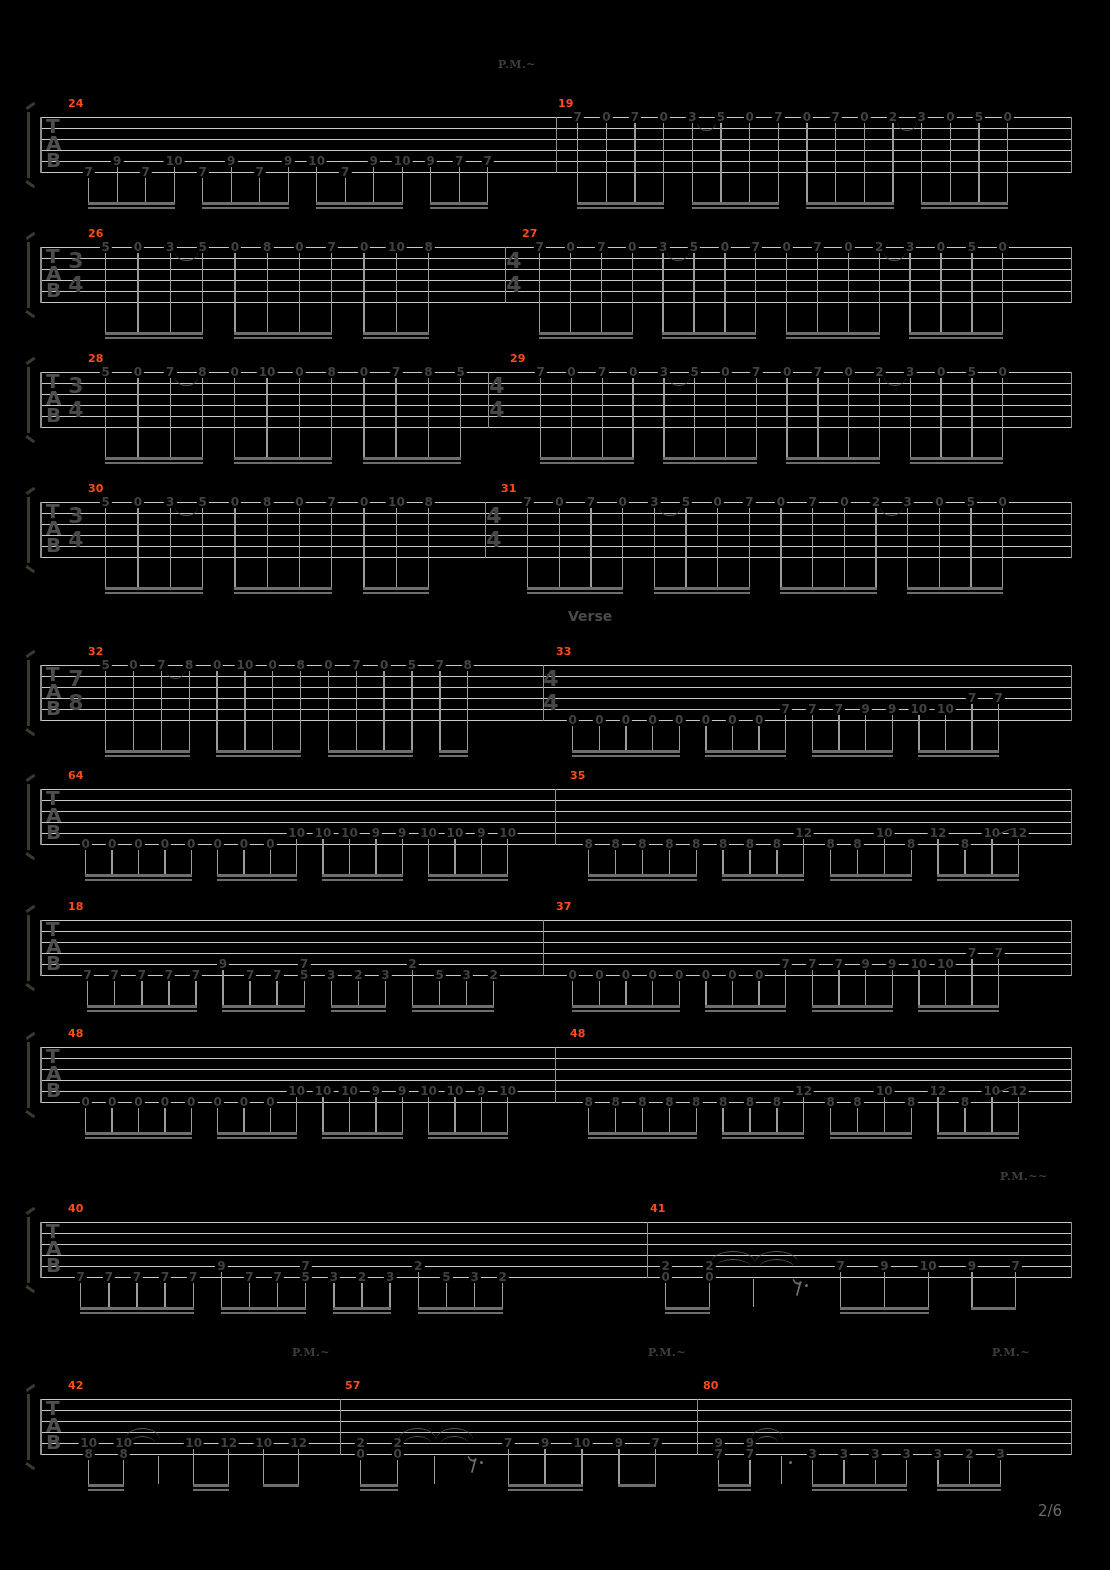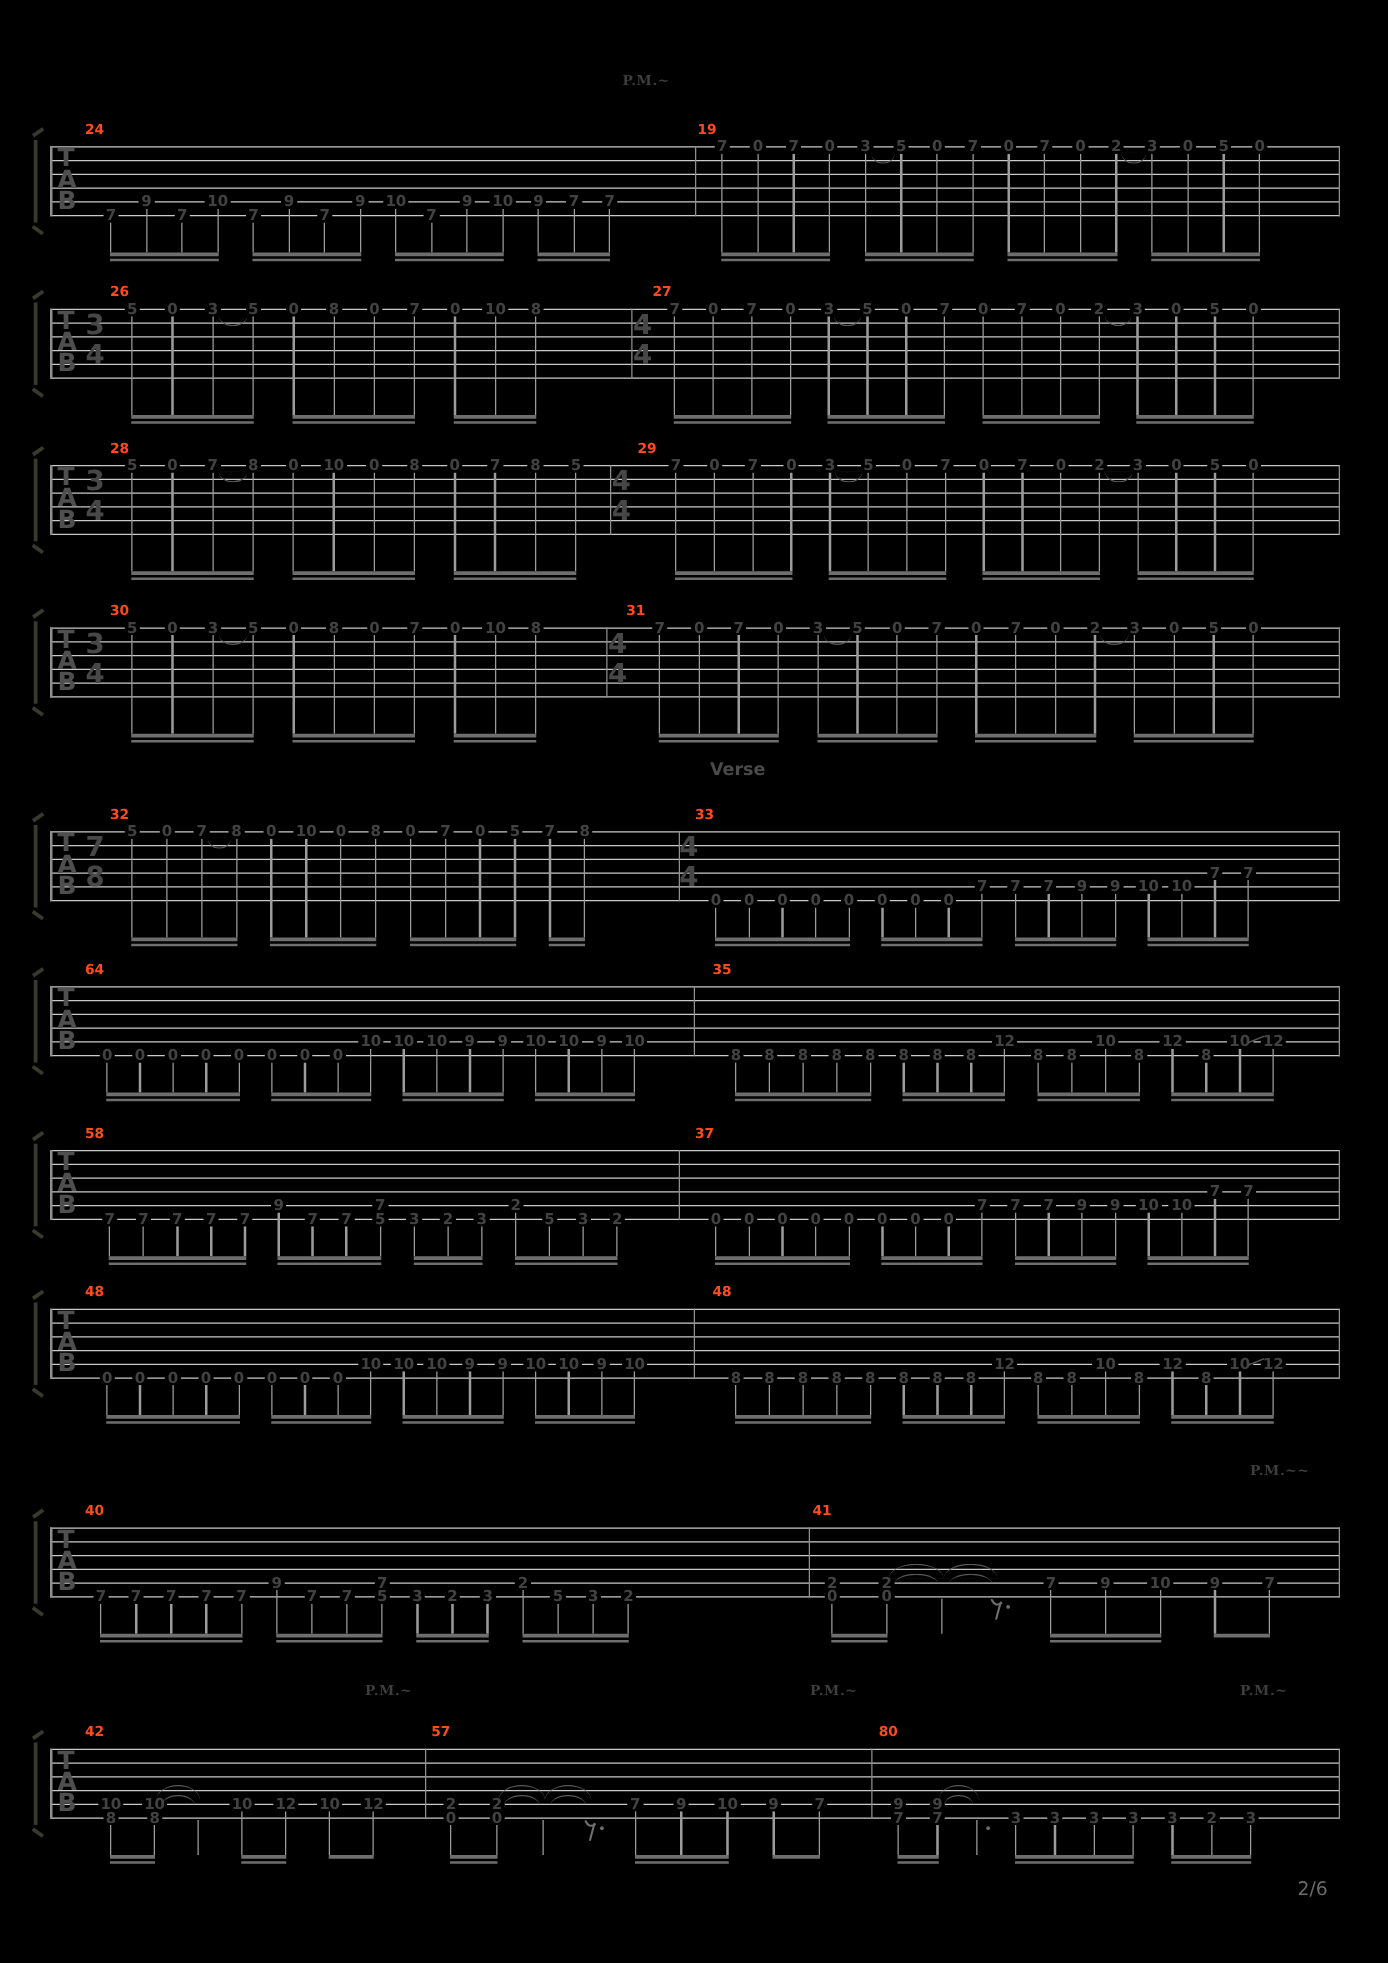--- a/index.html
+++ b/index.html
@@ -611,21 +611,21 @@
         <div style="position: absolute; left: 0px; top: 11px; width: 1032px; height: 1px; background: rgb(201, 201, 201);"></div>
         <div style="position: absolute; left: 0px; top: 22px; width: 1032px; height: 1px; background: rgb(201, 201, 201);"></div>
         <div style="position: absolute; left: 0px; top: 33px; width: 1032px; height: 1px; background: rgb(201, 201, 201);"></div>
         <div style="position: absolute; left: 0px; top: 44px; width: 1032px; height: 1px; background: rgb(201, 201, 201);"></div>
         <div style="position: absolute; left: 0px; top: 55px; width: 1032px; height: 1px; background: rgb(201, 201, 201);"></div>
         <div style="position: absolute; left: 0px; top: 0px; width: 1.5px; height: 56px; background: rgb(143, 143, 143);"></div>
         <div style="position: absolute; left: 1030.5px; top: 0px; width: 1.5px; height: 56px; background: rgb(143, 143, 143);"></div>
         <div style="position: absolute; left: 6px; top: -3px; font: bold 20px &quot;DejaVu Sans&quot;, sans-serif; color: rgb(79, 79, 79);">T</div>
         <div style="position: absolute; left: 6px; top: 14px; font: bold 20px &quot;DejaVu Sans&quot;, sans-serif; color: rgb(79, 79, 79);">A</div>
         <div style="position: absolute; left: 6px; top: 31px; font: bold 20px &quot;DejaVu Sans&quot;, sans-serif; color: rgb(79, 79, 79);">B</div>
-        <div style="position: absolute; left: 28px; top: -20px; font: bold 11px &quot;DejaVu Sans&quot;, sans-serif; color: rgb(255, 74, 28);">58</div>
+        <div style="position: absolute; left: 28px; top: -20px; font: bold 11px &quot;DejaVu Sans&quot;, sans-serif; color: rgb(255, 74, 28);">18</div>
         <div style="position: absolute; left: 47px; top: 61px; width: 1.4px; height: 24px; background: rgb(156, 156, 156);"></div>
         <div style="position: absolute; left: 74.0667px; top: 61px; width: 1.4px; height: 24px; background: rgb(156, 156, 156);"></div>
         <div style="position: absolute; left: 101.133px; top: 61px; width: 1.4px; height: 24px; background: rgb(156, 156, 156);"></div>
         <div style="position: absolute; left: 128.2px; top: 61px; width: 1.4px; height: 24px; background: rgb(156, 156, 156);"></div>
         <div style="position: absolute; left: 155.267px; top: 61px; width: 1.4px; height: 24px; background: rgb(156, 156, 156);"></div>
         <div style="position: absolute; left: 182.333px; top: 50px; width: 1.4px; height: 35px; background: rgb(156, 156, 156);"></div>
         <div style="position: absolute; left: 209.4px; top: 61px; width: 1.4px; height: 24px; background: rgb(156, 156, 156);"></div>
         <div style="position: absolute; left: 236.467px; top: 61px; width: 1.4px; height: 24px; background: rgb(156, 156, 156);"></div>
         <div style="position: absolute; left: 263.533px; top: 61px; width: 1.4px; height: 24px; background: rgb(156, 156, 156);"></div>
         <div style="position: absolute; left: 290.6px; top: 61px; width: 1.4px; height: 24px; background: rgb(156, 156, 156);"></div>

